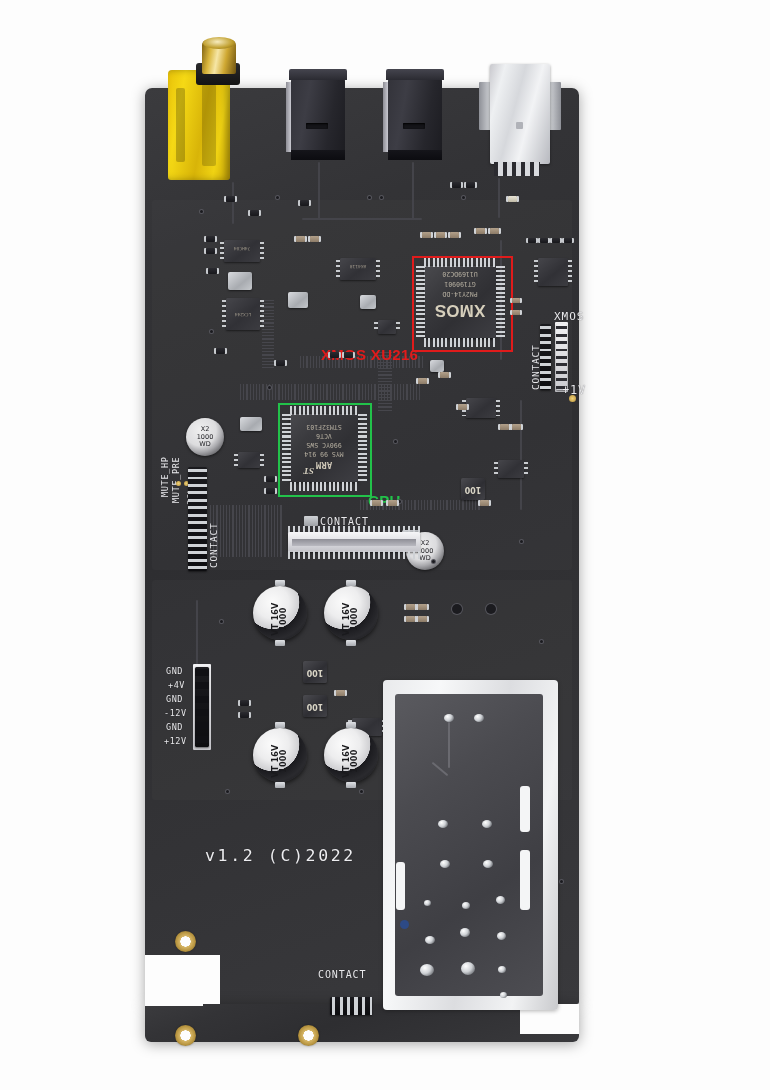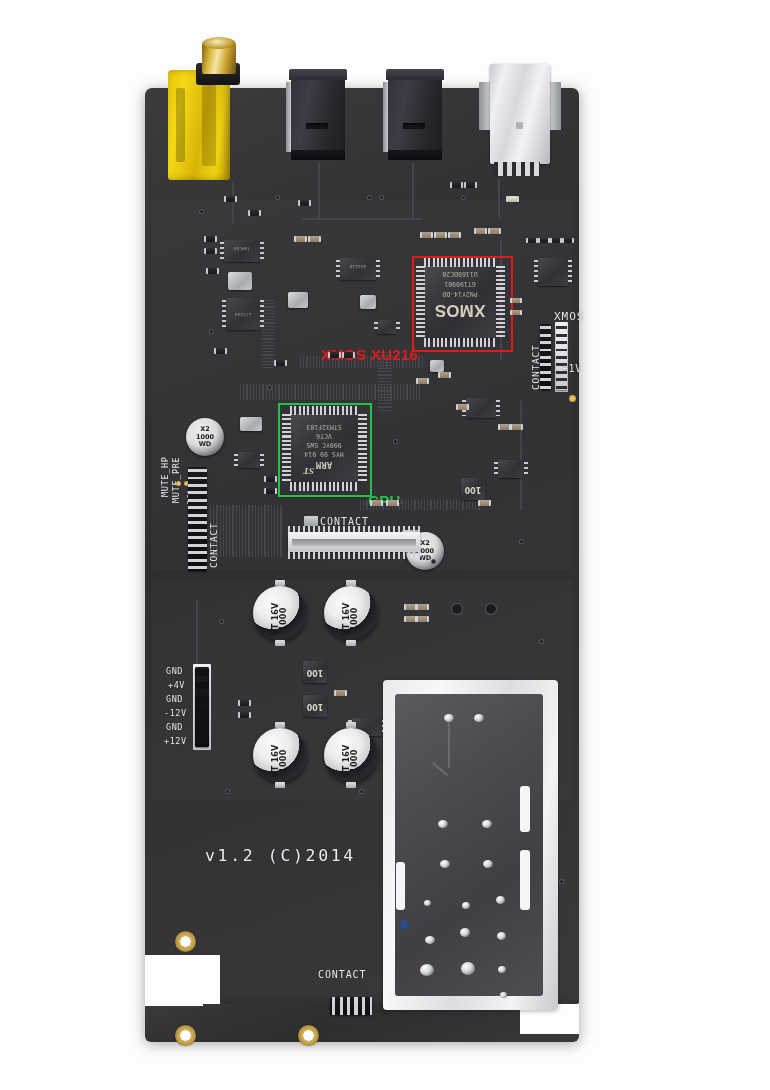--- a/index.html
+++ b/index.html
@@ -151,21 +151,21 @@
   .ecap .txt{position:absolute;left:0;right:0;top:46%;color:#1a1a1d;
      font-size:8px;font-weight:bold;text-align:center;line-height:1.02;
      transform:rotate(-90deg);font-family:"DejaVu Sans",sans-serif;letter-spacing:.03em;}
   .ecap-wrap{position:absolute;}
   .ecap-wrap .pad{position:absolute;width:10px;height:6px;
      background:linear-gradient(180deg,#dfe1e5,#a9acb1);border-radius:1px;}
 
   .xcap{position:absolute;border-radius:50%;
      background:radial-gradient(circle at 38% 32%,#efefef 0%,#dcdcde 45%,#a9a9ad 62%,#1c1c20 100%);
      box-shadow:0 1px 3px rgba(0,0,0,.55);}
-  .xcap .txt{position:absolute;inset:0;color:#1c1c20;font-size:6.5px;font-weight:bold;
+  .xcap .txt{position:absolute;inset:0;color:#1c1c20;font-size:6.5px;font-weight:normal;
      text-align:center;padding-top:22%;line-height:1.15;
      font-family:"DejaVu Sans",sans-serif;}
 
   
   .induct{position:absolute;border-radius:2px;
      background:linear-gradient(140deg,#4b4b50,#2e2e33 55%,#424247);
      box-shadow:0 1px 2px rgba(0,0,0,.5);}
   .induct .t{position:absolute;inset:0;color:#d9d5c6;font-size:8px;font-weight:bold;
      text-align:center;padding-top:26%;font-family:"DejaVu Sans",sans-serif;
      transform:rotate(180deg);}
@@ -395,21 +395,21 @@
 
   <div class="silk" style="left:554px;top:310px;font-size:11px;letter-spacing:.09em;">XMOS</div>
   <div class="vlabel rot90" style="left:530px;top:390px;font-size:9.5px;">CONTACT</div>
   <div class="header" style="left:540px;top:324px;width:11px;height:66px;">
     <div class="hdr-pins-v"></div>
   </div>
   <div class="hdr-white" style="left:555px;top:322px;width:13px;height:70px;"></div>
   <div class="header" style="left:556px;top:324px;width:11px;height:66px;background:transparent;">
     <div class="hdr-pins-v" style="background:repeating-linear-gradient(180deg,transparent 0 2px,#2e2e34 2px 5px,transparent 5px 7.5px);"></div>
   </div>
-  <div class="silk silk-sm" style="left:562px;top:363px;font-size:10px;text-align:center;">+1V</div>
+  <div class="silk silk-sm" style="left:562px;top:383px;font-size:12px;text-align:center;">+1V</div>
   <div class="dot-gold" style="left:569px;top:395px;width:7px;height:7px;"></div>
 
   <div class="smd res" style="left:528px;top:238px;width:8px;height:5px;"></div>
   <div class="smd res" style="left:540px;top:238px;width:8px;height:5px;"></div>
   <div class="smd res" style="left:552px;top:238px;width:8px;height:5px;"></div>
   <div class="smd res" style="left:564px;top:238px;width:8px;height:5px;"></div>
   <div class="smd cap" style="left:512px;top:298px;width:8px;height:5px;"></div>
   <div class="smd cap" style="left:512px;top:310px;width:8px;height:5px;"></div>
   <div class="smd led" style="left:508px;top:196px;width:9px;height:6px;"></div>
 
@@ -485,21 +485,21 @@
   <div class="smd res" style="left:240px;top:700px;width:9px;height:6px;"></div>
   <div class="smd res" style="left:240px;top:712px;width:9px;height:6px;"></div>
   <div class="smd cap" style="left:336px;top:690px;width:9px;height:6px;"></div>
   <div class="smd cap" style="left:406px;top:604px;width:9px;height:6px;"></div>
   <div class="smd cap" style="left:418px;top:604px;width:9px;height:6px;"></div>
   <div class="smd cap" style="left:406px;top:616px;width:9px;height:6px;"></div>
   <div class="smd cap" style="left:418px;top:616px;width:9px;height:6px;"></div>
   <div class="via" style="left:452px;top:604px;width:10px;height:10px;background:#1b1b1f;"></div>
   <div class="via" style="left:486px;top:604px;width:10px;height:10px;background:#1b1b1f;"></div>
 
-  <div class="silk" id="silk-version">v1.2 (C)2014</div>
+  <div class="silk" id="silk-version">v1.2 (C)2022</div>
 
   <div id="bracket"></div>
   <div id="bracket-inner"></div>
   <div class="brk-slot" id="brk-slot-1"></div>
   <div class="brk-slot" id="brk-slot-2"></div>
   <div class="brk-slot" id="brk-slot-3"></div>
   <div class="solder" style="left:444px;top:714px;width:10px;height:8px;"></div>
   <div class="solder" style="left:474px;top:714px;width:10px;height:8px;"></div>
   <div class="solder" style="left:438px;top:820px;width:10px;height:8px;"></div>
   <div class="solder" style="left:482px;top:820px;width:10px;height:8px;"></div>

